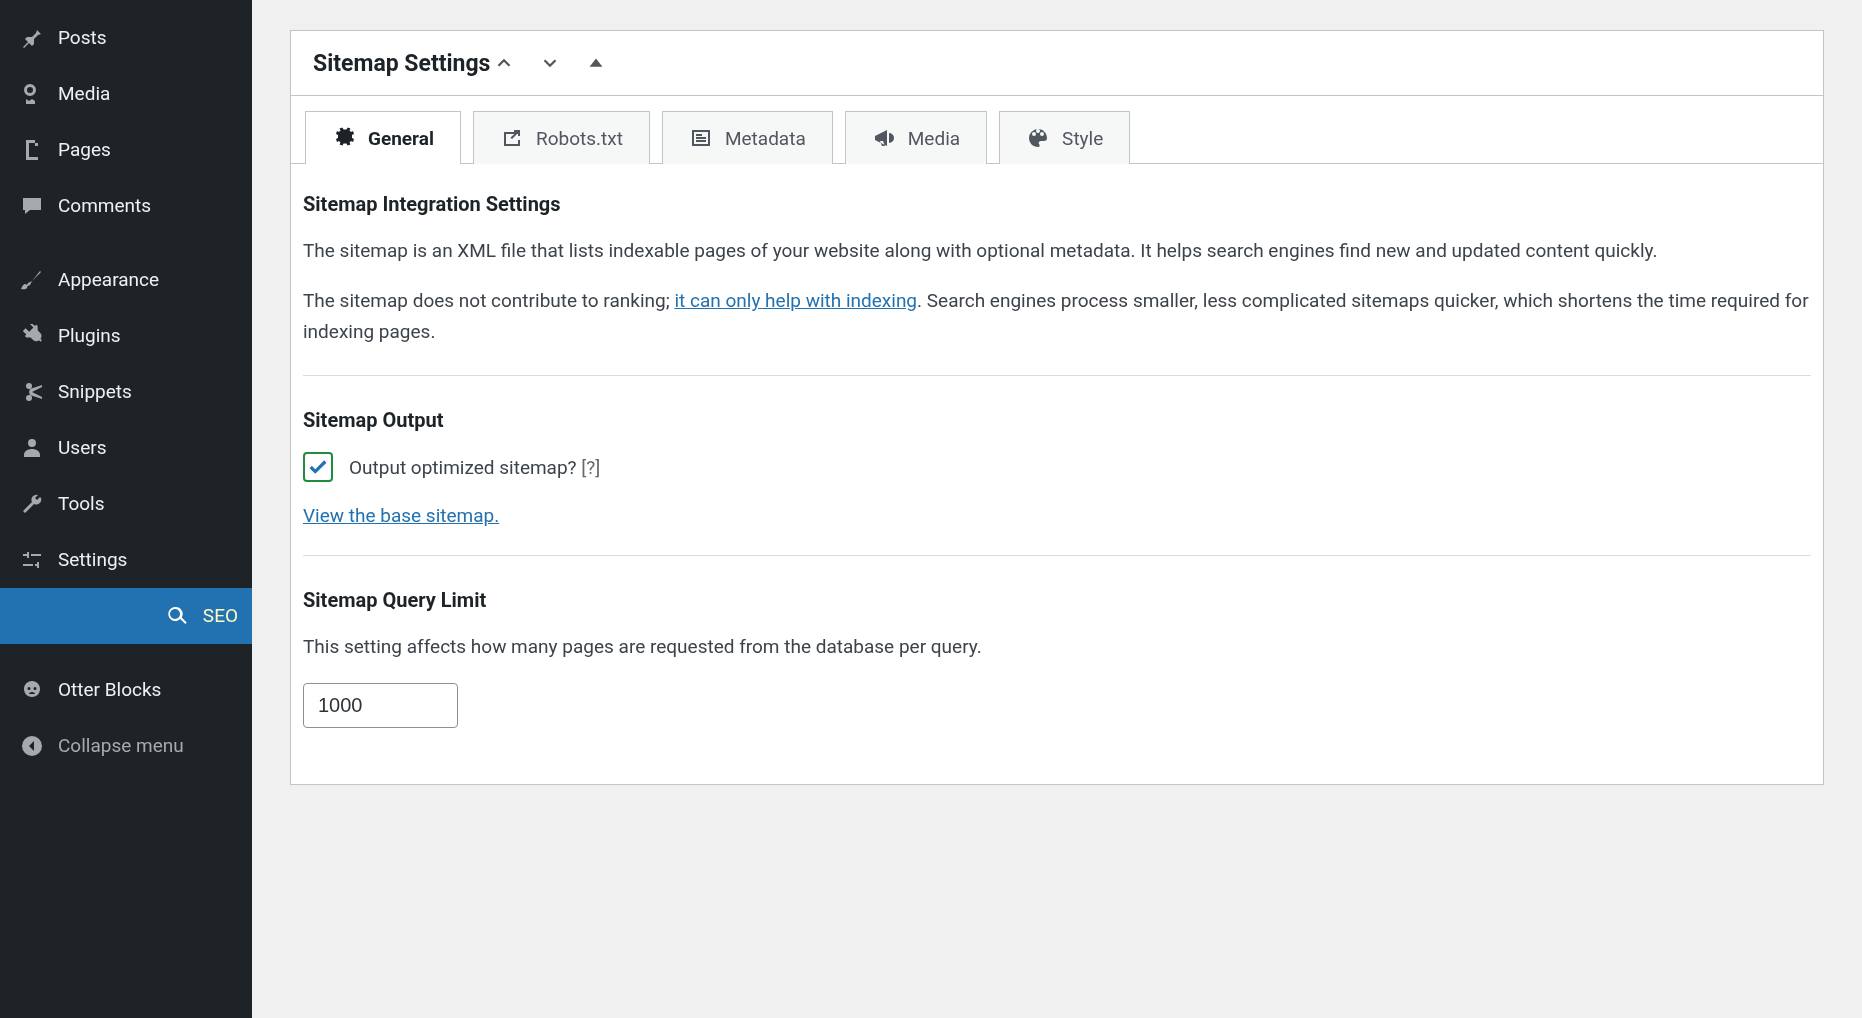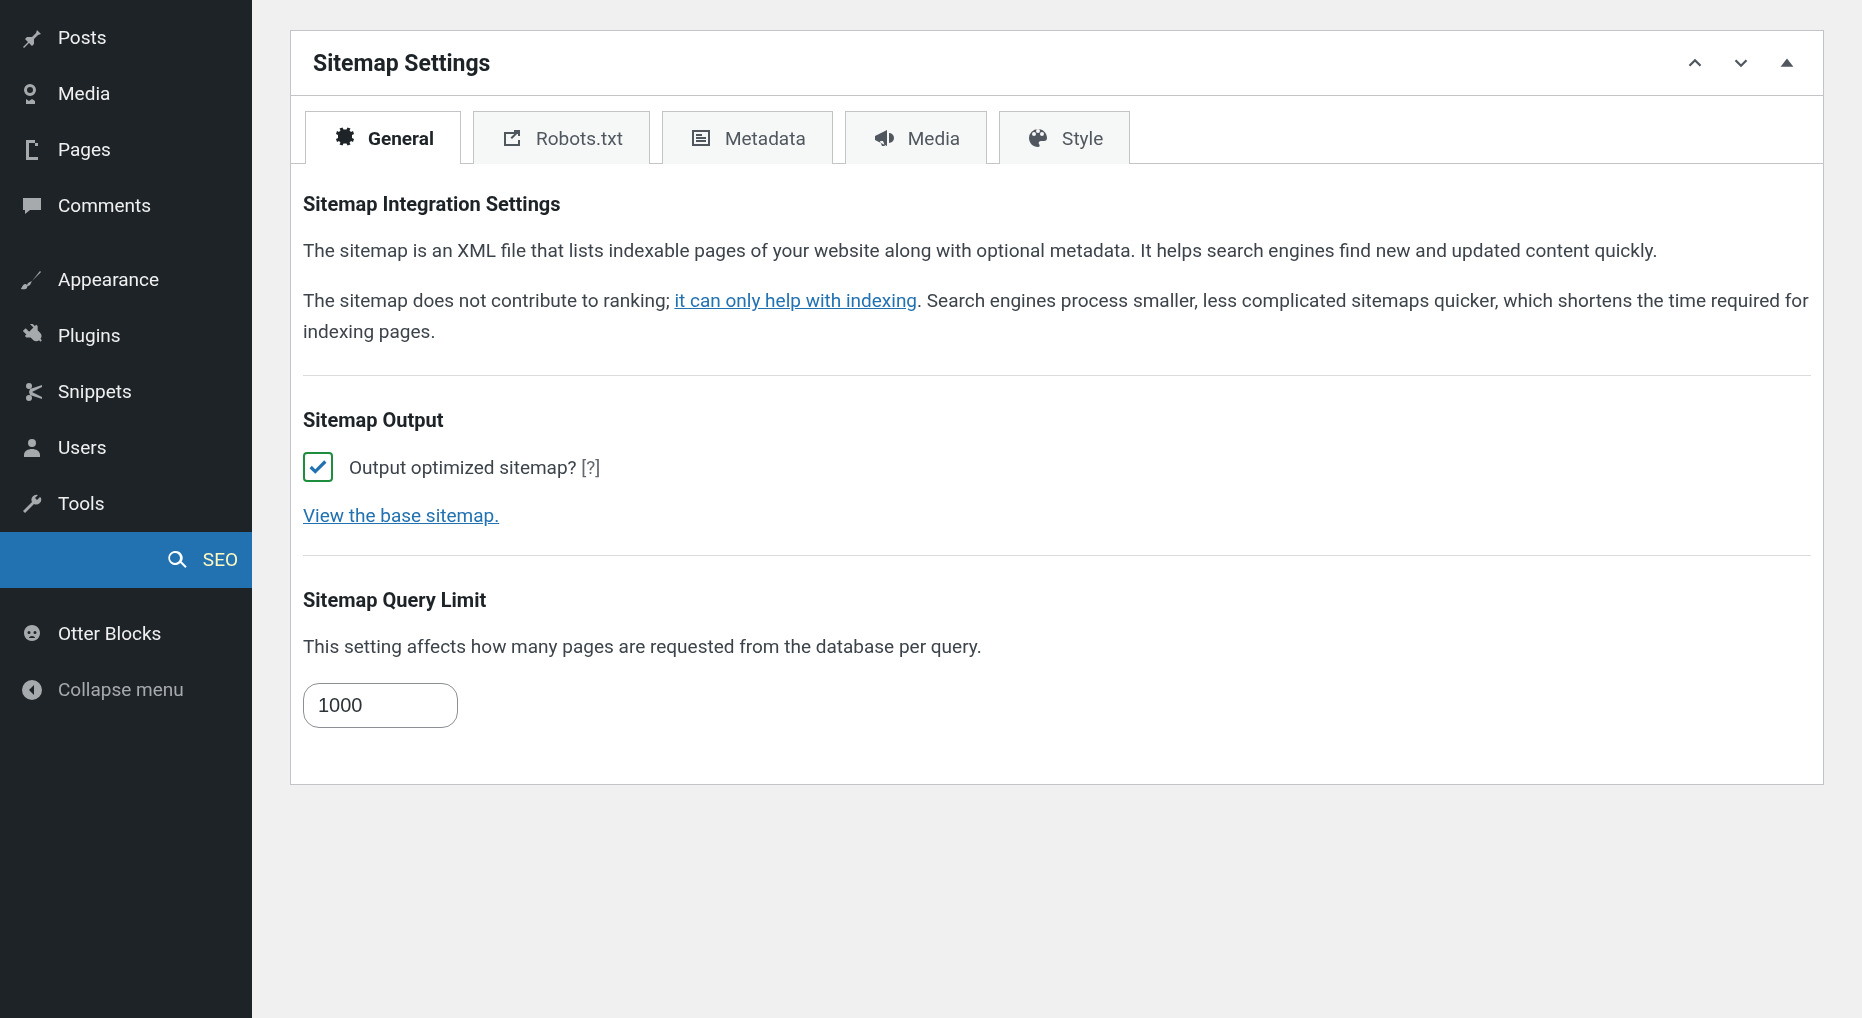--- a/index.html
+++ b/index.html
@@ -14,21 +14,21 @@
   .sidebar .menu-item.active { background: #2271b1; color: #fef9c3; justify-content: flex-end; }
   .sidebar .menu-item.active .icon svg { fill: #fff; }
   .sidebar .menu-item.active::after { content: ""; position: absolute; right: -10px; top: 50%; margin-top: -10px; border: 10px solid transparent; border-right-color: #f0f0f1; }
   .sidebar .separator { height: 18px; }
   .sidebar .collapse { color: #a7aaad; }
   .sidebar .collapse .icon svg { fill: #a7aaad; }
 
   
   .main { flex: 1; padding: 30px 38px; }
   .panel { background: #fff; border: 1px solid #c3c4c7; }
-  .panel-header { display: flex; align-items: center; justify-content: space-between; padding: 18px 22px; border-bottom: 1px solid #c3c4c7; }
+  .panel-header { display: flex; align-items: center; padding: 18px 22px; border-bottom: 1px solid #c3c4c7; }
   .panel-title { font-size: 23px; font-weight: 700; color: #1d2327; }
   .panel-controls { display: flex; gap: 18px; align-items: center; }
   .panel-controls .ctrl { width: 28px; height: 28px; display: flex; align-items: center; justify-content: center; cursor: pointer; color: #50575e; }
   .panel-controls .ctrl svg { width: 22px; height: 22px; fill: currentColor; }
 
   .tabs { display: flex; gap: 12px; padding: 14px 14px 0 14px; border-bottom: 1px solid #c3c4c7; }
   .tab { display: flex; align-items: center; gap: 12px; padding: 14px 26px; border: 1px solid #c3c4c7; border-bottom: none; background: #f6f7f7; color: #50575e; cursor: pointer; font-size: 19px; position: relative; top: 1px; }
   .tab .tab-icon { width: 24px; height: 24px; display: flex; align-items: center; justify-content: center; }
   .tab .tab-icon svg { width: 24px; height: 24px; fill: #50575e; }
   .tab.active { background: #fff; font-weight: 700; color: #1d2327; }
@@ -43,21 +43,21 @@
   a.inline-link { color: #2271b1; text-decoration: underline; }
 
   .checkbox-row { display: flex; align-items: center; gap: 16px; margin-bottom: 22px; }
   .checkbox { width: 30px; height: 30px; border: 2px solid #1e8e3e; border-radius: 4px; display: flex; align-items: center; justify-content: center; cursor: pointer; background: #fff; }
   .checkbox svg { width: 22px; height: 22px; stroke: #2271b1; stroke-width: 3.5; fill: none; }
   .checkbox-label { font-size: 19px; color: #3c434a; }
   .help { color: #646970; }
 
   .link-row a { font-size: 19px; color: #2271b1; text-decoration: underline; }
 
-  input.num { width: 155px; font-size: 20px; padding: 10px 14px; border: 1px solid #8c8f94; border-radius: 16px; color: #2c3338; }
+  input.num { width: 155px; font-size: 20px; padding: 10px 14px; border: 1px solid #8c8f94; border-radius: 4px; color: #2c3338; }
 </style>
 </head>
 <body>
 
 <div class="layout">
   <nav class="sidebar">
     <div class="menu-item">
       <span class="icon">
           <svg viewBox="0 0 24 24">
             <path d="M16 3l5 5-3 1-4 4v5l-2 2-3-3-5 5-1-1 5-5-3-3 2-2h5l4-4 1-3z"></path>
@@ -122,20 +122,28 @@
         </span>
       <span>Users</span>
     </div>
     <div class="menu-item">
       <span class="icon">
           <svg viewBox="0 0 24 24">
             <path d="M21 6a5 5 0 01-7 6L5 21l-2-2 9-9a5 5 0 016-7l-3 3 2 2 3-3 1 1z"></path>
           </svg>
         </span>
       <span>Tools</span>
+    </div>
+    <div class="menu-item">
+      <span class="icon">
+          <svg viewBox="0 0 24 24">
+            <path d="M3 6h4V4h2v6H7V8H3V6zm8 0h10v2H11V6zM3 16h10v2H3v-2zm12 0h2v-2h2v6h-2v-2h-2v-2z"></path>
+          </svg>
+        </span>
+      <span>Settings</span>
     </div>
     <div class="menu-item active">
       <span class="icon">
           <svg viewBox="0 0 24 24">
             <path d="M10 3a7 7 0 105.3 11.9l5 5 1.4-1.4-5-5A7 7 0 0010 3zm0 2a5 5 0 110 10 5 5 0 010-10z"></path>
           </svg>
         </span>
       <span>SEO</span>
     </div>
     <div class="separator"></div>

